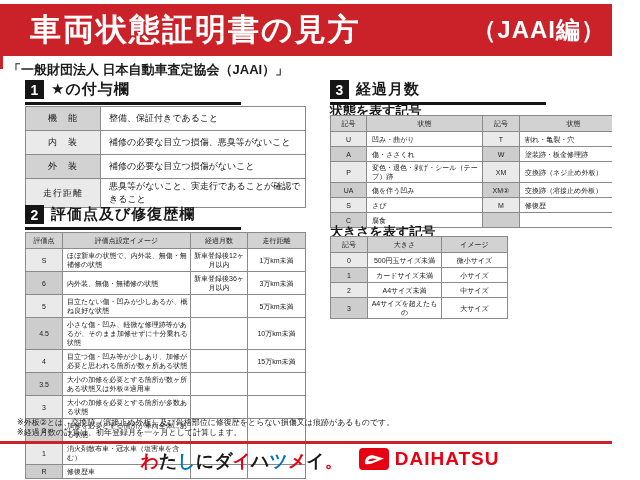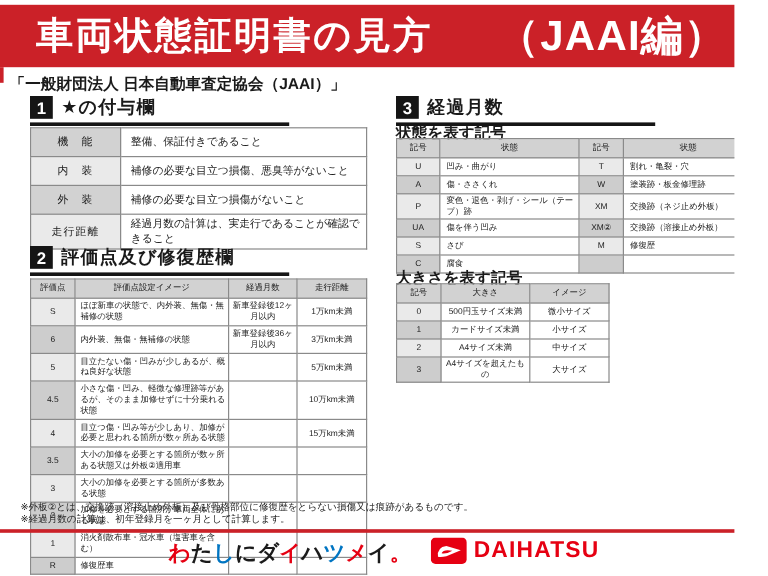--- a/index.html
+++ b/index.html
@@ -3,21 +3,21 @@
 <meta charset="utf-8">
 <style>
   html,body{margin:0;padding:0;background:#fff;}
   .page{position:relative;width:612px;height:480px;background:#ffffff;overflow:hidden;
         font-family:"Liberation Sans","DejaVu Sans",sans-serif;color:#1a1a1a;}
 
   
   .header{position:absolute;left:0;top:4px;width:640px;height:52px;background:#cb2128;
           display:flex;align-items:center;justify-content:space-between;color:#fff;font-weight:bold;}
   .header .main{margin-left:30px;font-size:31px;letter-spacing:2px;}
-  .header .suffix{margin-right:34px;font-size:35px;letter-spacing:1px;}
+  .header .suffix{margin-right:34px;font-size:24px;letter-spacing:1px;}
   .left-accent{position:absolute;left:0;top:56px;width:3px;height:13px;background:#cb2128;}
   .subtitle{position:absolute;left:8px;top:61px;font-size:13px;font-weight:bold;}
 
   
   .sec-heading{position:absolute;display:flex;align-items:center;gap:7px;
                border-bottom:3px solid #151515;padding-bottom:3px;width:216px;}
   .sec-num{width:19px;height:19px;background:#151515;color:#fff;font-weight:bold;font-size:14px;
            display:flex;align-items:center;justify-content:center;flex:0 0 19px;}
   .sec-title{font-size:15px;font-weight:bold;letter-spacing:1px;}
   #sec1-heading{left:25px;top:80px;}
@@ -97,21 +97,21 @@
         <tr>
           <td class="lbl">内　装</td>
           <td class="val">補修の必要な目立つ損傷、悪臭等がないこと</td>
         </tr>
         <tr>
           <td class="lbl">外　装</td>
           <td class="val">補修の必要な目立つ損傷がないこと</td>
         </tr>
         <tr>
           <td class="lbl">走行距離</td>
-          <td class="val">経過月数の計算は、実走行であることが確認できること</td>
+          <td class="val">悪臭等がないこと、実走行であることが確認できること</td>
         </tr>
       </tbody>
   </table>
 
   <div class="sec-heading" id="sec2-heading">
     <span class="sec-num">2</span>
     <span class="sec-title">評価点及び修復歴欄</span>
   </div>
 
   <table class="eval-table">

